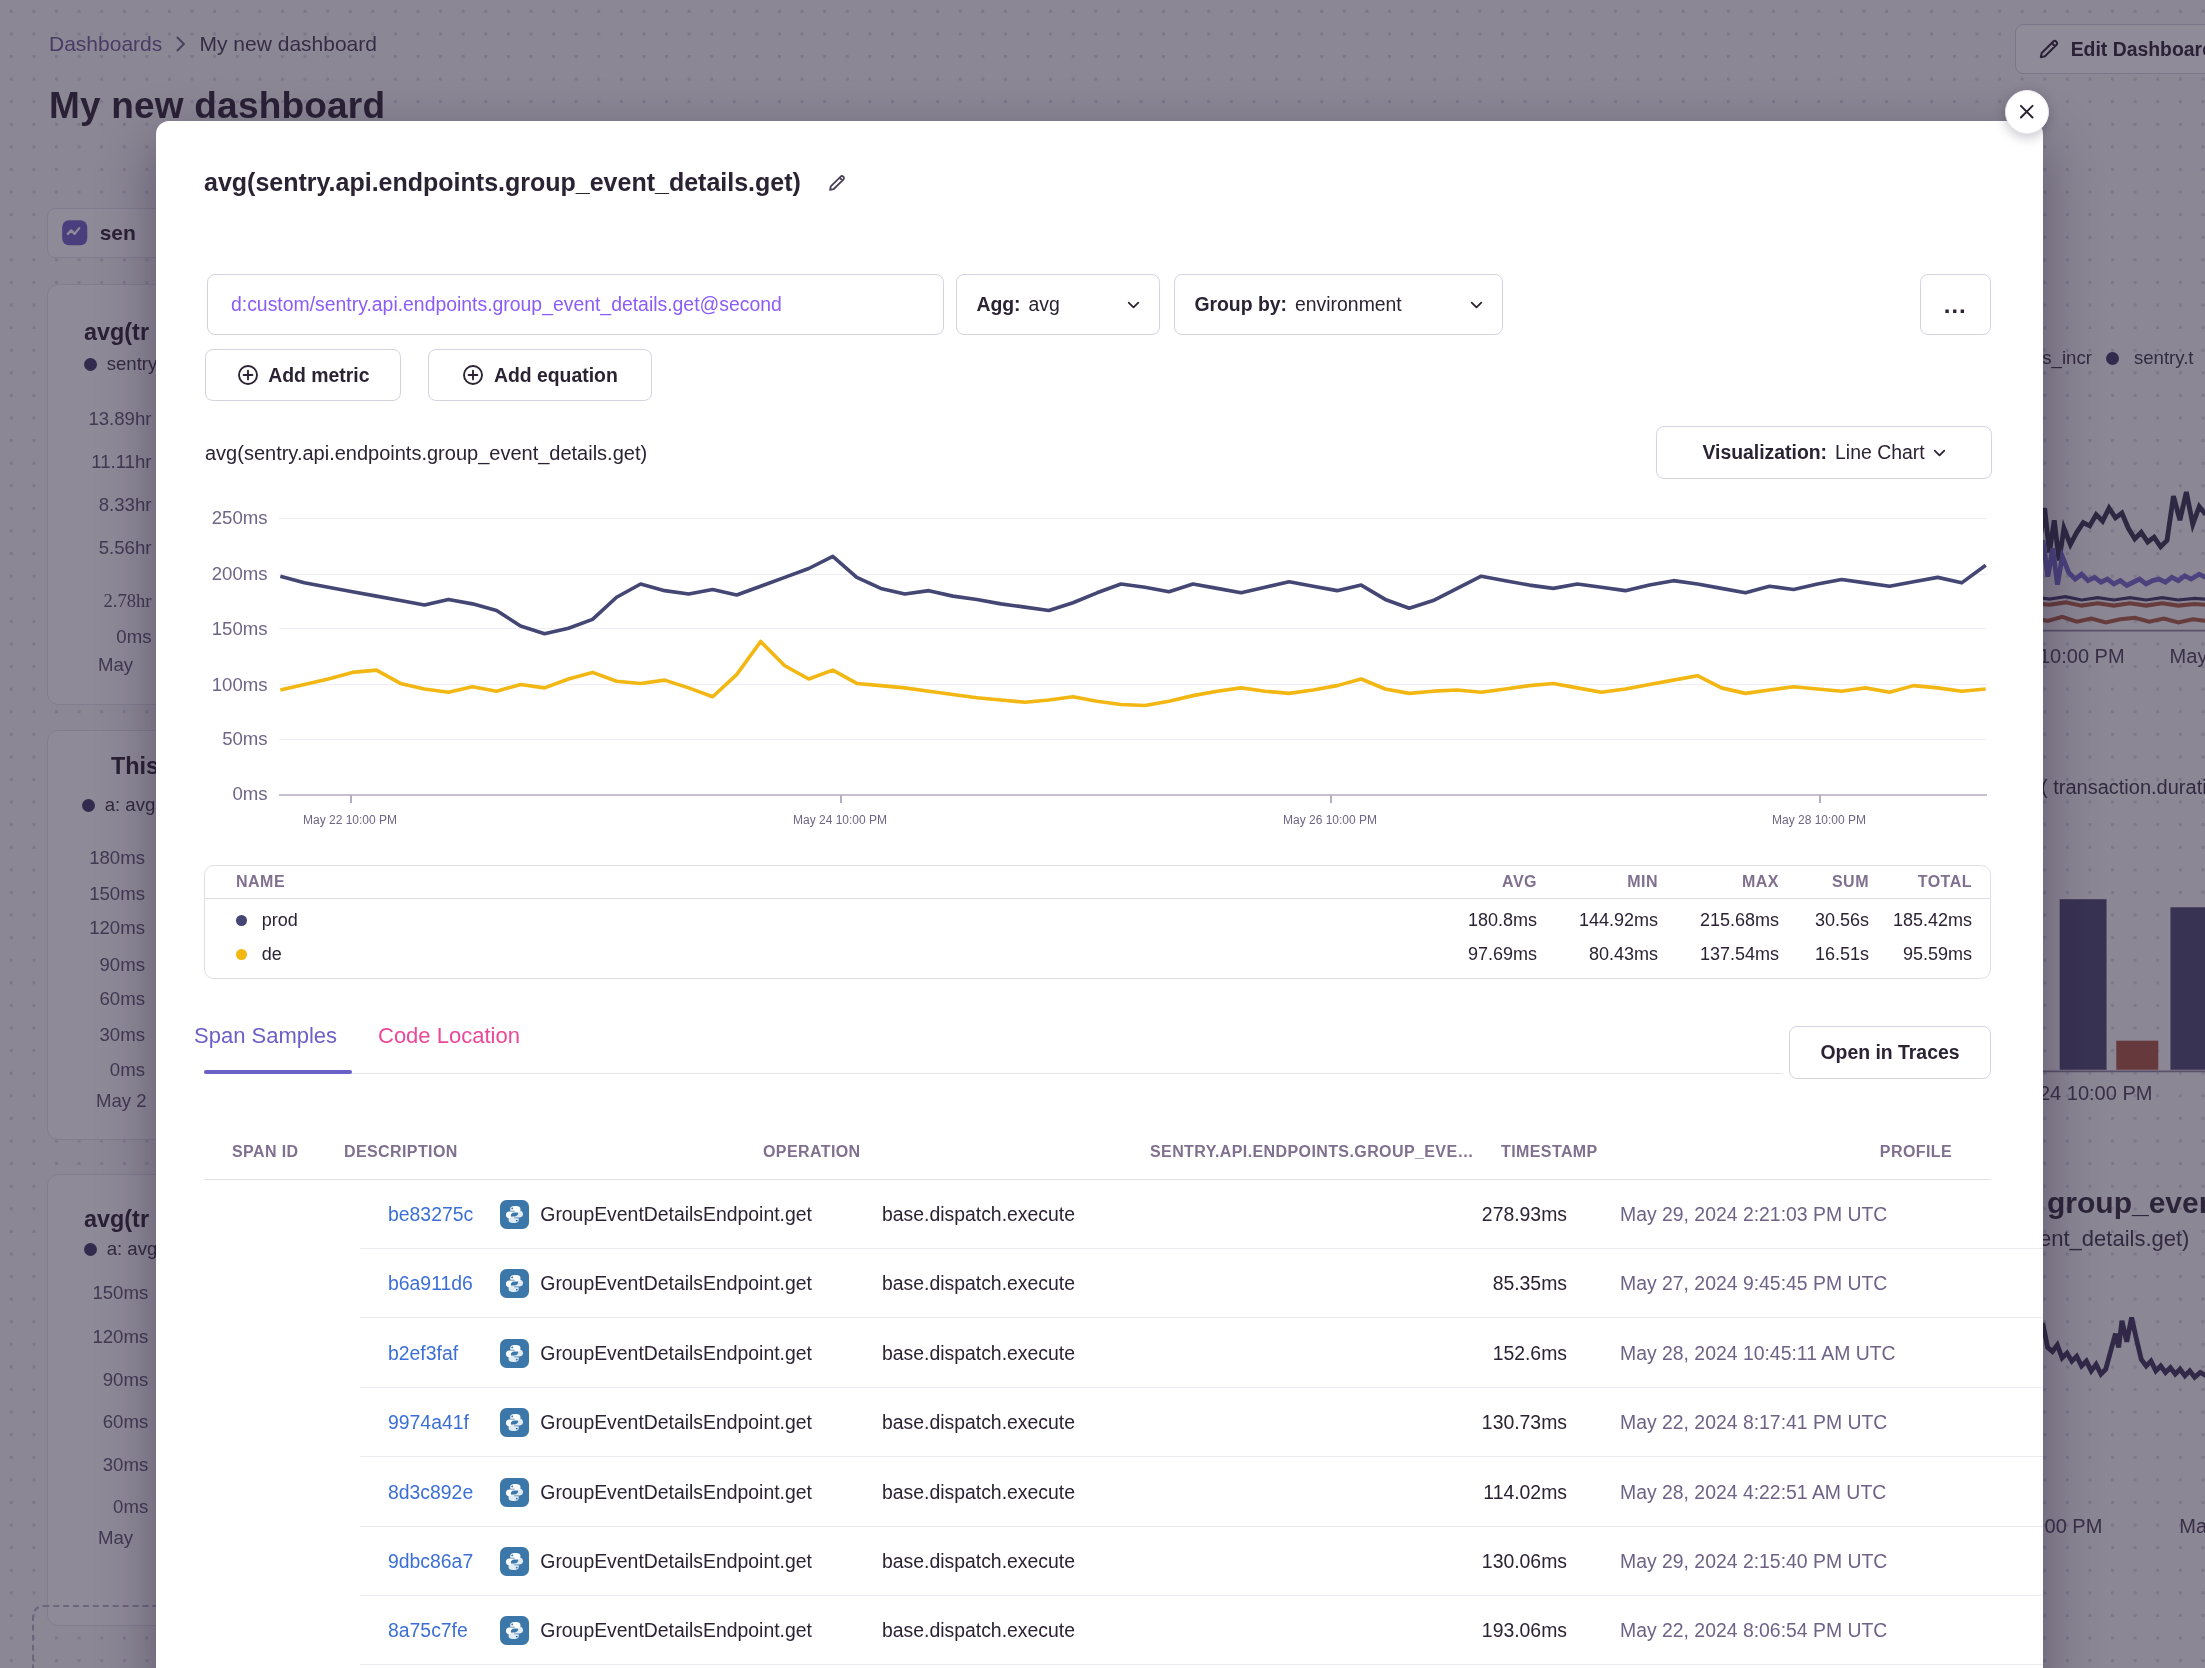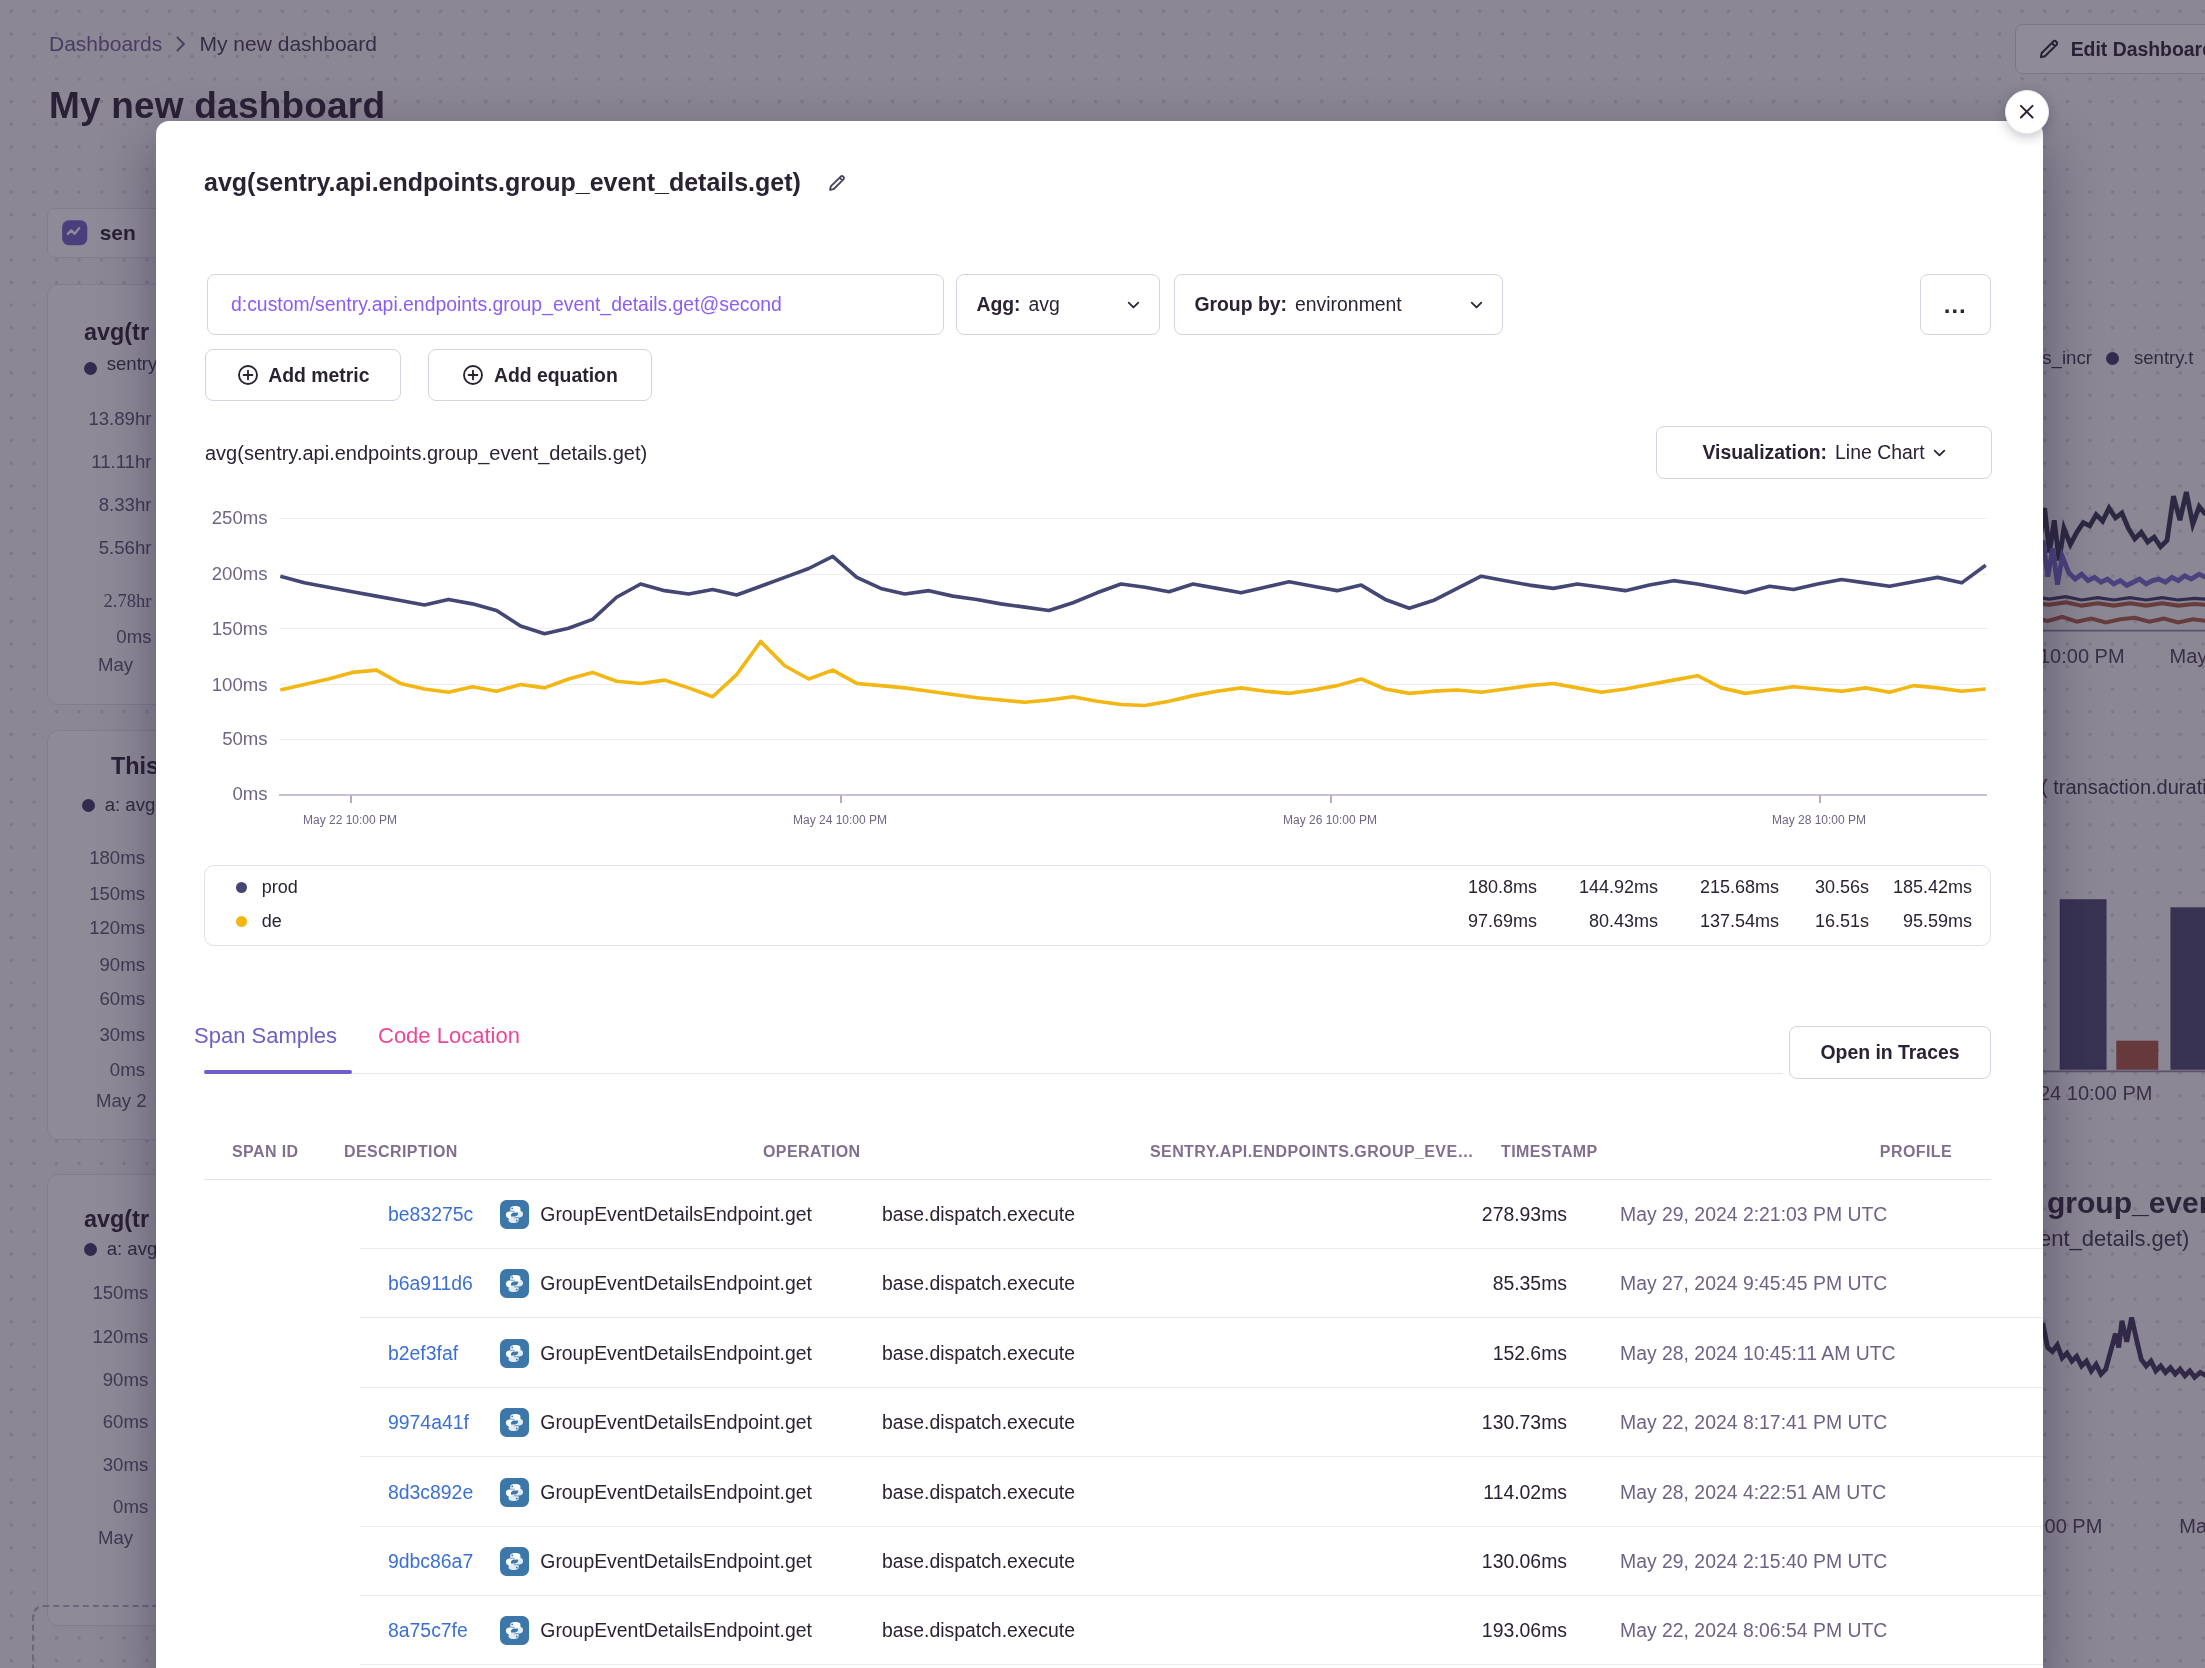--- a/index.html
+++ b/index.html
@@ -112,21 +112,21 @@
     <div class="chip" style="left:47px;top:208px;width:121px;">
       <svg width="27.4" height="27.4" viewBox="0 0 24 24">
           <rect x="1" y="1" width="22" height="22" rx="6" fill="#6e5fc6"></rect>
           <path d="M6 13l3-3 3 3 4-5" stroke="#fff" stroke-width="2" fill="none" stroke-linecap="round" stroke-linejoin="round"></path>
         </svg>
       <span>sen</span>
     </div>
 
     <div class="bg-card" style="left:47px;top:284px;width:484px;height:421px;">
       <div class="abs bg-card-title" style="left:36px;top:34px;">avg(tr</div>
-      <div class="abs bg-legend" style="left:36px;top:68px;display:flex;align-items:flex-end;gap:9.7px;">
+      <div class="abs bg-legend" style="left:36px;top:68px;display:flex;align-items:center;gap:9.7px;">
         <span class="dot" style="width:13px;height:13px;background:#3e3862;"></span>
         <span>sentry</span>
       </div>
       <span class="bg-tick" style="left:6.5px;top:123px;">13.89hr</span>
       <span class="bg-tick" style="left:6.5px;top:166px;">11.11hr</span>
       <span class="bg-tick" style="left:6.5px;top:209px;">8.33hr</span>
       <span class="bg-tick" style="left:6.5px;top:252px;">5.56hr</span>
       <span class="bg-tick" style="left:6.5px;top:305px;font-family:Liberation Serif, serif;">2.78hr</span>
       <span class="bg-tick" style="left:6.5px;top:341px;">0ms</span>
       <span class="bg-xtick" style="left:50px;top:369px;">May</span>
@@ -299,20 +299,28 @@
       <div class="tickmark" style="left:684px;top:674px;"></div>
       <div class="tickmark" style="left:1174px;top:674px;"></div>
       <div class="tickmark" style="left:1663px;top:674px;"></div>
       <span class="xtick-lbl" style="left:194px;top:692px;">May 22 10:00 PM</span>
       <span class="xtick-lbl" style="left:684px;top:692px;">May 24 10:00 PM</span>
       <span class="xtick-lbl" style="left:1174px;top:692px;">May 26 10:00 PM</span>
       <span class="xtick-lbl" style="left:1663px;top:692px;">May 28 10:00 PM</span>
     </div>
 
     <div class="abs" style="left:48px;top:744px;width:1787px;border:0.8px solid #e2dee9;border-radius:9.7px;background:#fff;overflow:hidden;">
+      <div class="sum-head">
+        <span class="c-name" style="gap:0;">NAME</span>
+        <span class="c-num">AVG</span>
+        <span class="c-num">MIN</span>
+        <span class="c-num">MAX</span>
+        <span class="c-num sum">SUM</span>
+        <span class="c-num total">TOTAL</span>
+      </div>
       <div class="sum-row" style="margin-top:4.8px;">
         <span class="c-name">
           <span class="dot" style="width: 11.3px; height: 11.3px; background: rgb(68, 70, 116);"></span>
           <span>prod</span>
         </span>
         <span class="c-num">180.8ms</span>
         <span class="c-num">144.92ms</span>
         <span class="c-num">215.68ms</span>
         <span class="c-num sum">30.56s</span>
         <span class="c-num total">185.42ms</span>

